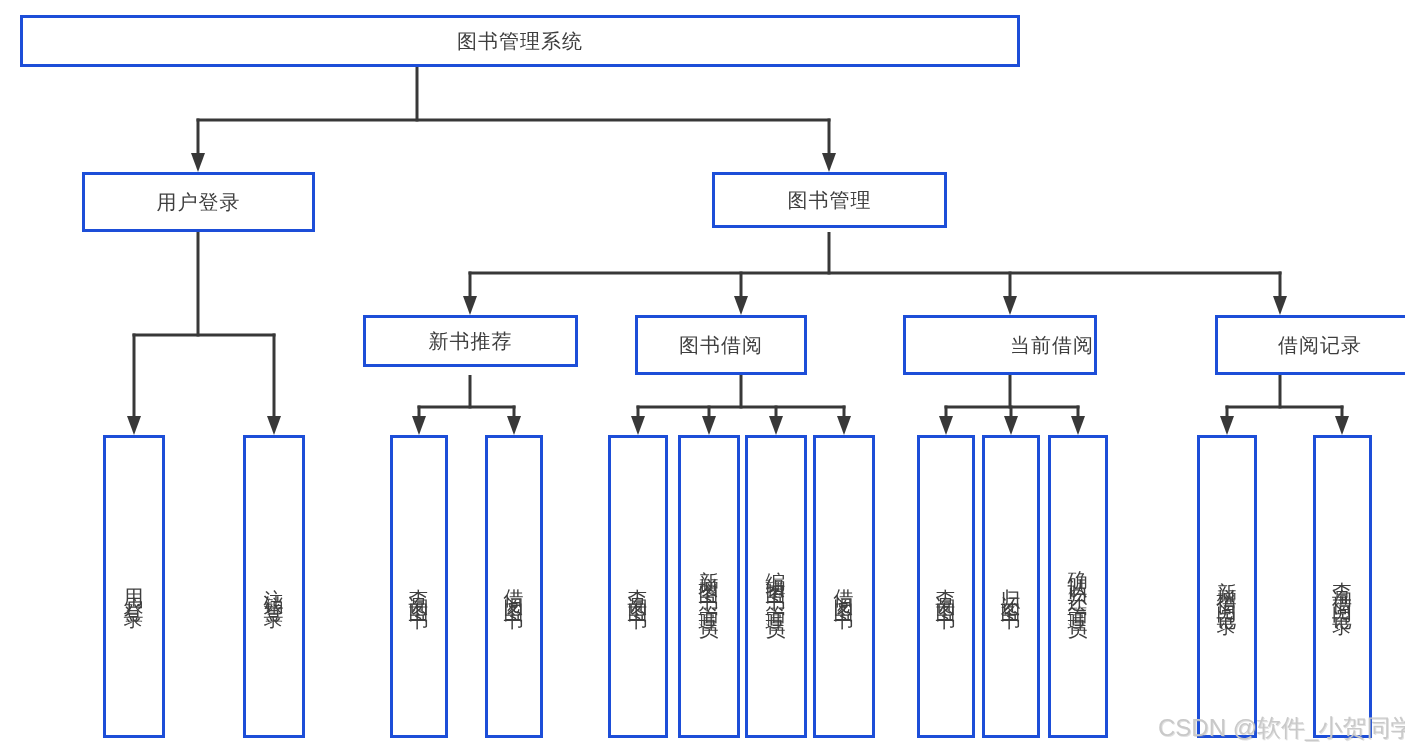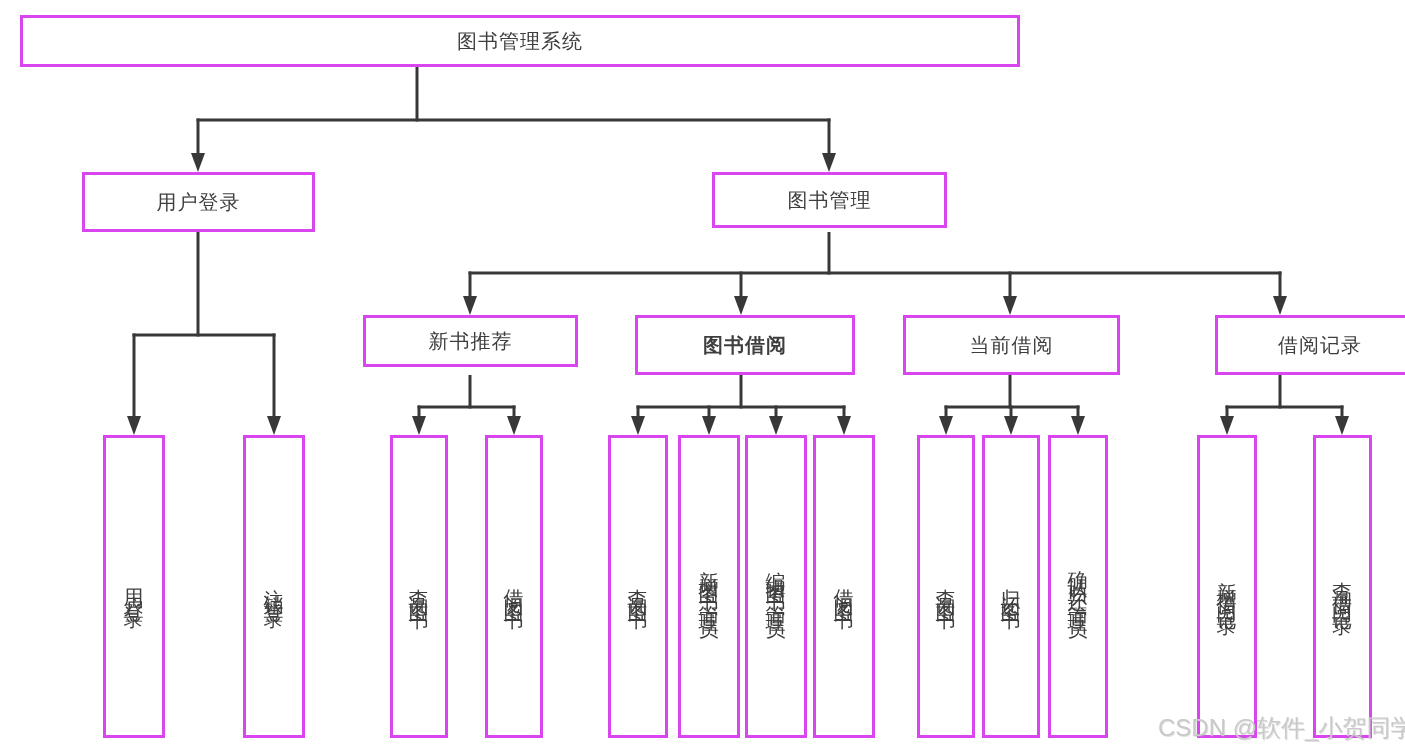--- a/index.html
+++ b/index.html
@@ -8,21 +8,21 @@
     width: 1405px;
     height: 747px;
     background: #ffffff;
     overflow: hidden;
     font-family: "Liberation Sans", "DejaVu Sans", sans-serif;
     color: #3e3e3e;
   }
   .node {
     position: absolute;
     box-sizing: border-box;
-    border: 3px solid #d946ef;
+    border: 3px solid #1d4ed8;
     background: #ffffff;
     display: flex;
     align-items: center;
     justify-content: center;
     font-size: 20px;
     color: #3e3e3e;
     letter-spacing: 1px;
   }
   .node.vertical .v-label {
     writing-mode: vertical-rl;
@@ -123,24 +123,24 @@
   <div class="node" style="left:82px; top:172px; width:233px; height:60px;">
     <span>用户登录</span>
   </div>
   <div class="node" style="left:712px; top:172px; width:235px; height:56px;">
     <span>图书管理</span>
   </div>
 
   <div class="node" style="left:363px; top:315px; width:215px; height:52px;">
     <span>新书推荐</span>
   </div>
-  <div class="node" style="left:635px; top:315px; width:220px; height:60px;font-weight:bold;">
+  <div class="node" style="left:635px; top:315px; width:172px; height:60px;">
     <span>图书借阅</span>
   </div>
-  <div class="node" style="left:903px; top:315px; width:217px; height:60px;">
+  <div class="node" style="left:903px; top:315px; width:194px; height:60px;justify-content:flex-end;">
     <span>当前借阅</span>
   </div>
   <div class="node" style="left:1175px; top:315px; width:210px; height:60px;margin-left:40px;">
     <span>借阅记录</span>
   </div>
 
   <div class="node vertical" style="left:103px; top:435px; width:62px; height:303px;">
     <span class="v-label">用户登录</span>
   </div>
   <div class="node vertical" style="left:243px; top:435px; width:62px; height:303px;">

